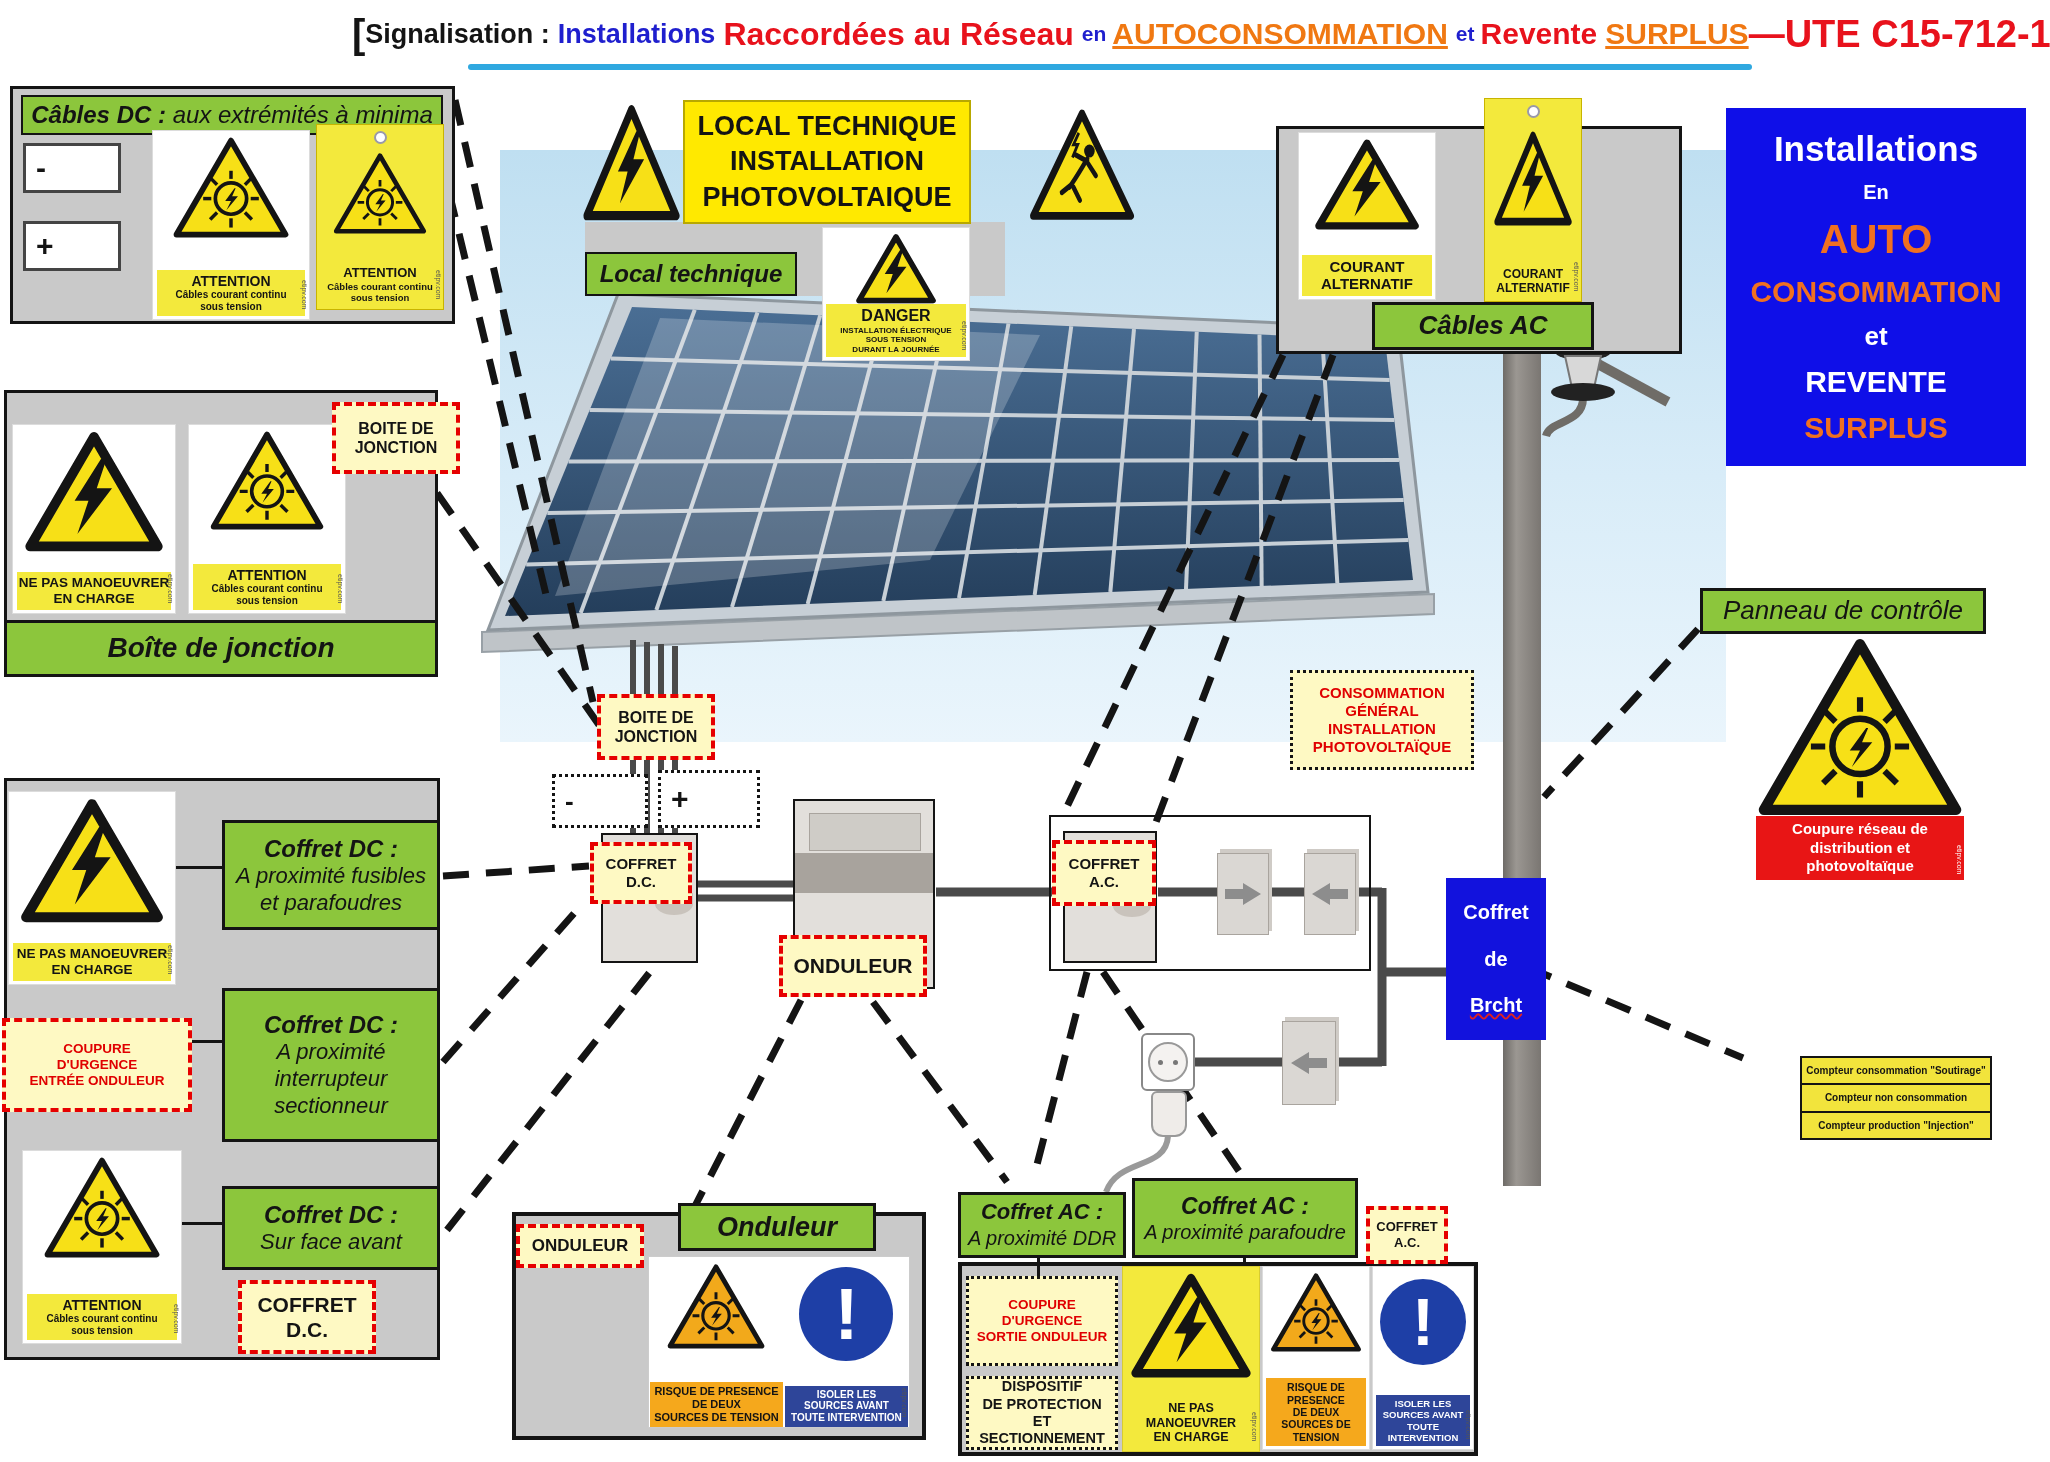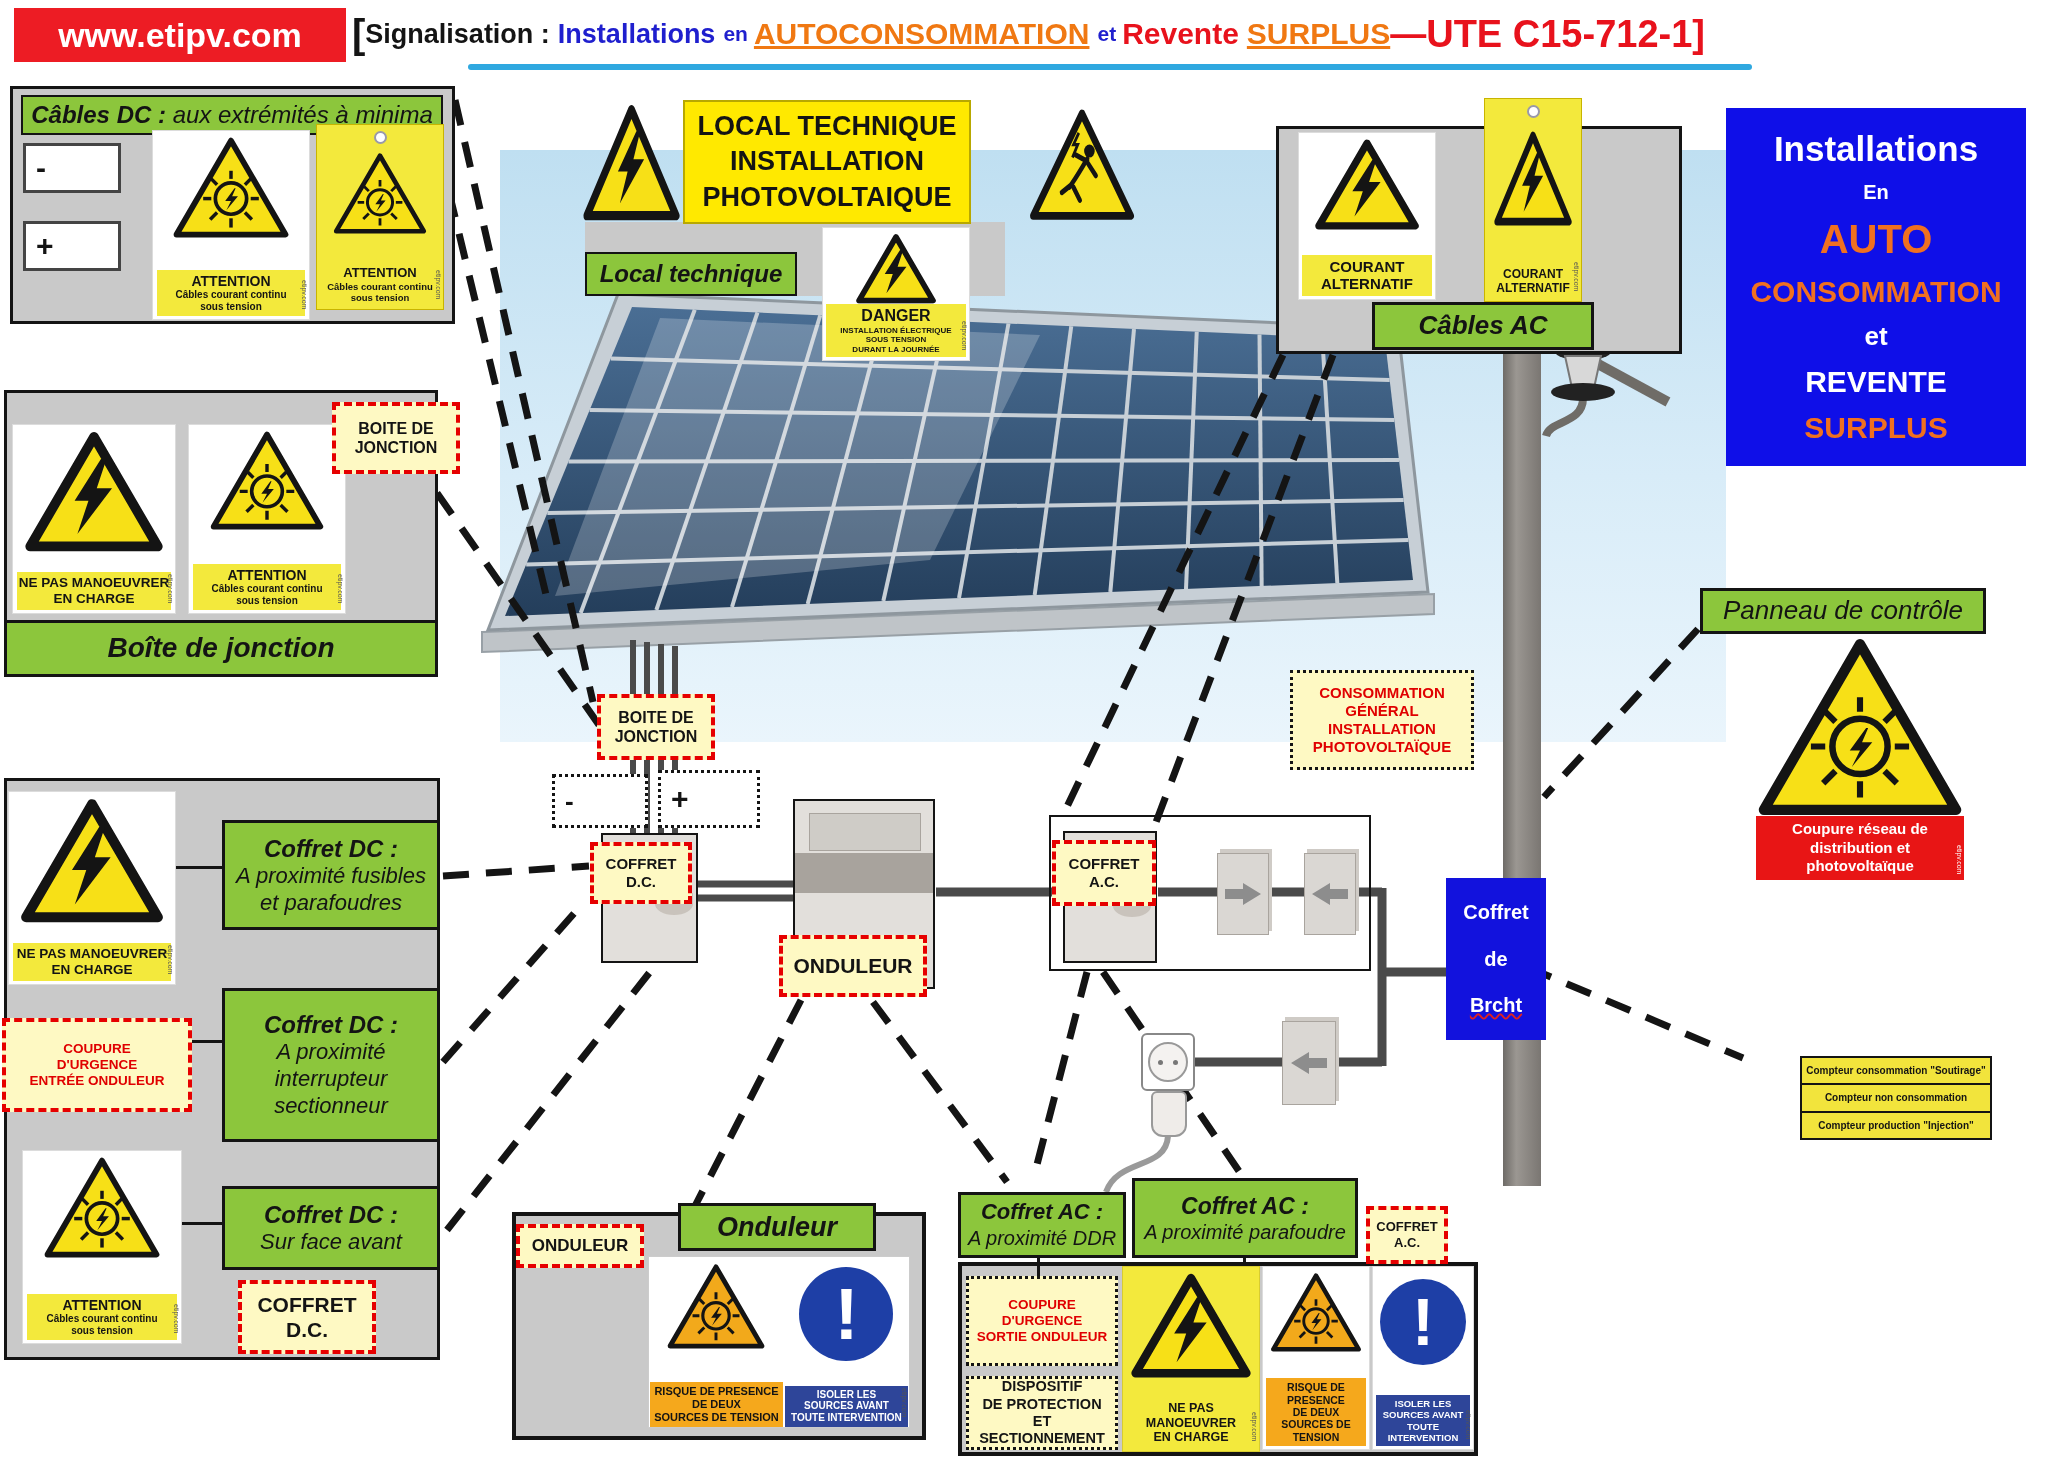--- a/index.html
+++ b/index.html
@@ -28,27 +28,25 @@
   .cl{position:absolute;background:#141414}
   .bluedot{border-radius:50%;background:#1E3FA6;color:#fff;display:flex;align-items:center;justify-content:center;font-weight:700}
   .pm{position:absolute;background:#fff;font-weight:700;display:flex;align-items:center;padding-left:10px}
   .tri{display:block}
 </style>
 </head>
 <body>
 
 <div id="page">
 
-  <div class="abs" style="left:14px;top:8px;width:332px;height:54px;background:#ED1C24;color:#fff;font-weight:700;font-size:34px;display:flex;align-items:center;justify-content:center;z-index:8">
-    <span>www.etipv.com</span>
-  </div>
   <div class="abs" style="left:352px;top:6px;height:56px;white-space:nowrap;display:flex;align-items:center;z-index:8;font-weight:700">
     <span style="font-size:40px;color:#141414">[</span>
     <span style="font-size:27px;color:#141414;margin-right:8px">Signalisation :</span>
     <span style="font-size:27px;color:#1F1FCE;margin-right:8px">Installations</span>
+    <span style="font-size:32px;color:#E8121C;margin-right:8px">Raccordées au Réseau</span>
     <span style="font-size:21px;color:#1F1FCE;margin-right:6px">en</span>
     <span style="font-size:30px;color:#F07812;text-decoration:underline;margin-right:8px">AUTOCONSOMMATION</span>
     <span style="font-size:21px;color:#1F1FCE;margin-right:6px">et</span>
     <span style="font-size:30px;color:#E8121C;margin-right:8px">Revente</span>
     <span style="font-size:30px;color:#F07812;text-decoration:underline">SURPLUS</span>
     <span style="font-size:36px;color:#E8121C">—</span>
     <span style="font-size:38px;color:#E8121C">UTE C15-712-1]</span>
   </div>
   <div class="abs" style="left:468px;top:64px;width:1284px;height:6px;background:#2FA8E0;border-radius:3px;z-index:8"></div>
 

